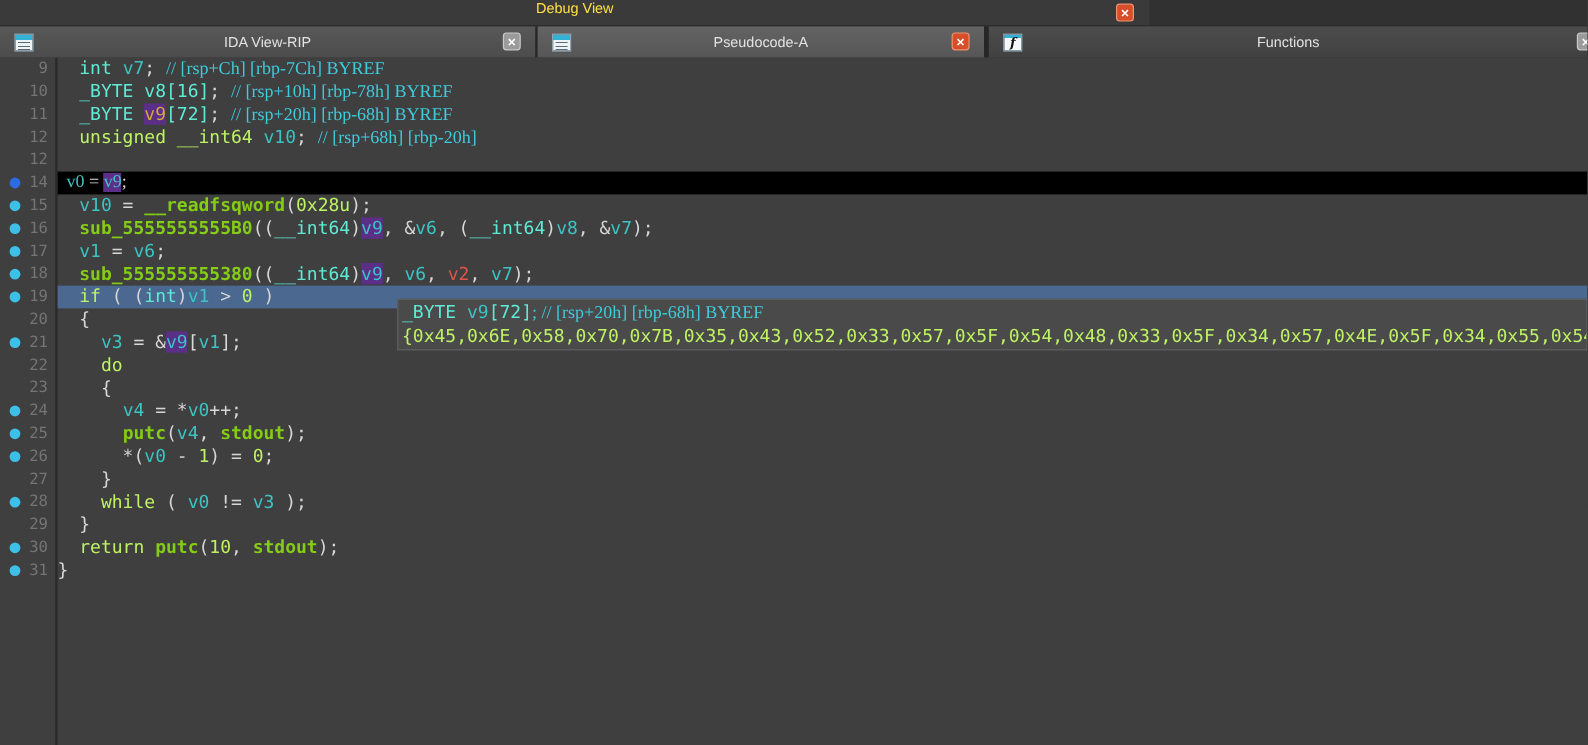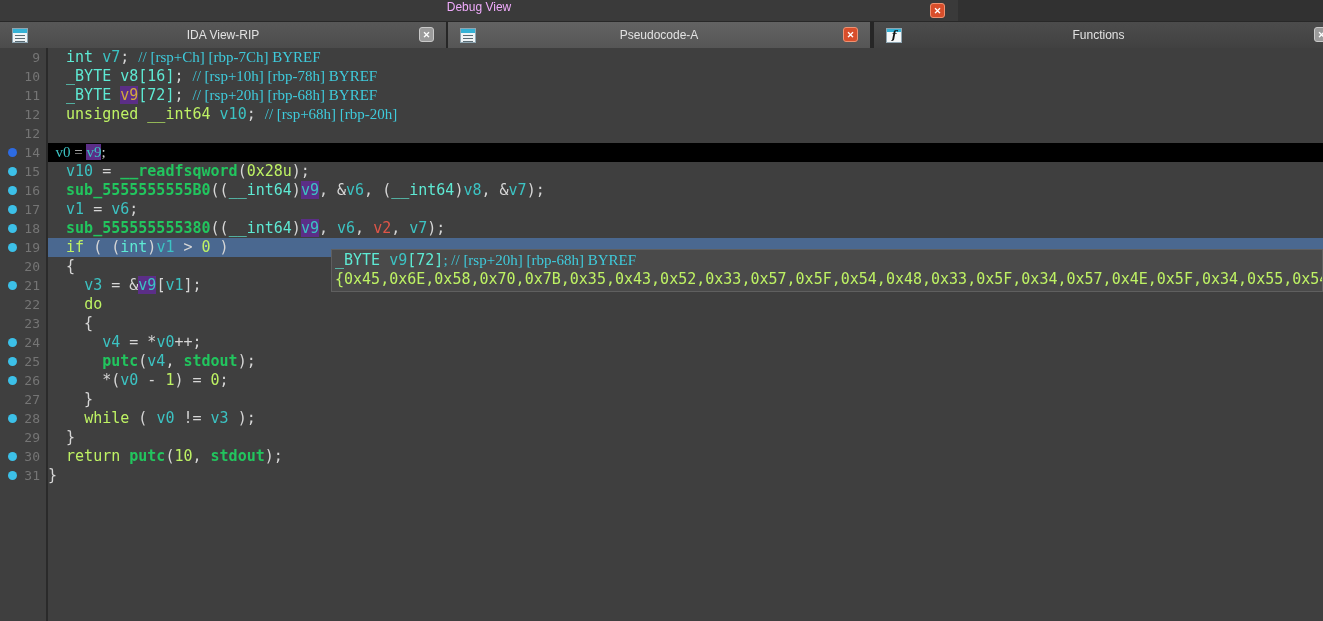--- a/index.html
+++ b/index.html
@@ -8,38 +8,38 @@
     width:1323px; height:621px; overflow:hidden;
     background:#3f3f3f;
     font-family:"DejaVu Sans Mono", monospace;
   }
 
   
   .titlebar { position:relative; height:22px; background:#3a3a3a; border-bottom:1px solid #282828; }
   .titlebar .main-tab { position:absolute; left:0; top:0; width:958px; height:100%; }
   .titlebar .main-tab .title-text {
     position:absolute; left:0; right:0; top:0; line-height:21px; text-align:center;
-    font:12px "Liberation Sans", sans-serif; color:#f0abfc;
+    font:12px "Liberation Sans", sans-serif; color:#fde047;
   }
   .titlebar .aux-tab { position:absolute; left:958px; right:0; top:0; bottom:0; background:#313131; }
 
   .btn-close {
     width:15px; height:15px; border-radius:3px;
     display:flex; align-items:center; justify-content:center;
     font:bold 9px "Liberation Sans", sans-serif; color:#ffffff; cursor:default;
   }
   .btn-close.red  { background:#d84e2b; border:1px solid #ef9272; }
   .btn-close.gray { background:#9b9b9b; border:1px solid #c9c9c9; }
   .titlebar .btn-close { position:absolute; top:3px; }
 
   
   .captions { display:flex; height:26px; background:#262626;align-items:flex-end; }
   .caption { position:relative; height:100%; display:flex; align-items:center; overflow:hidden; }
   .caption.c1 { width:446px; background:linear-gradient(#585858,#4c4c4c); }
-  .caption.c2 { width:422px; margin-left:2px; background:linear-gradient(#636363,#565656); }
+  .caption.c2 { width:372px; margin-left:2px; background:linear-gradient(#636363,#565656); }
   .caption.c3 { flex:1; margin-left:4px; background:linear-gradient(#4c4c4c,#414141); }
   .cap-title { position:absolute; left:0; right:0; text-align:center;
     font:12px "Liberation Sans", sans-serif; color:#e2e2e2; }
   .cap-icon { margin-left:12px; z-index:2; }
   .cap-close { position:absolute; top:5px; right:12px; z-index:2; }
   .caption.c3 .cap-close { right:-6px; }
 
   .win-icon { display:inline-block; width:16px; height:15px; position:relative;
     background:linear-gradient(#34b2d6 0 4px, #eef3f5 4px); border:1px solid #8fa6b2; }
   .win-icon i { position:absolute; left:2px; right:2px; top:6px; height:7px; display:block;
@@ -62,21 +62,21 @@
   .num { flex:1; text-align:right; padding-right:8px; font-size:13px; color:#757575; line-height:19px; }
   pre.src { margin:0; flex:1; font:15px/19px "DejaVu Sans Mono", monospace; white-space:pre; overflow:hidden; }
   .row.bg-exec pre.src { background:#000000;font-family:Liberation Serif, serif; }
   .row.bg-cur  pre.src { background:#4a6890; }
 
   .tk-k  { color:#5eead4; }
   .tk-v  { color:#3cc3c3; }
   .tk-c  { color:#3fcbdc;font-family:Liberation Serif, serif; }
   .tk-p  { color:#d6d6d6; }
   .tk-g  { color:#bef264; }
-  .tk-f  { color:#22c55e; font-weight:bold; }
+  .tk-f  { color:#84cc16; font-weight:bold; }
   .tk-e  { color:#df5548; }
   .tk-hv { color:#3cc3c3; background:#5b2e87; }
   .tk-hk { color:#d2ab3a; background:#5b2e87; }
 
   
   .tooltip { position:absolute; left:331px; top:201px; width:992px; height:43px; z-index:5;
     background:#4a4a4a; border:1px solid #5f5f5f; padding:1px 3px; overflow:hidden; }
   .tooltip pre { margin:0; font:15px/19px "DejaVu Sans Mono", monospace; white-space:pre; }
 </style>
 </head>

